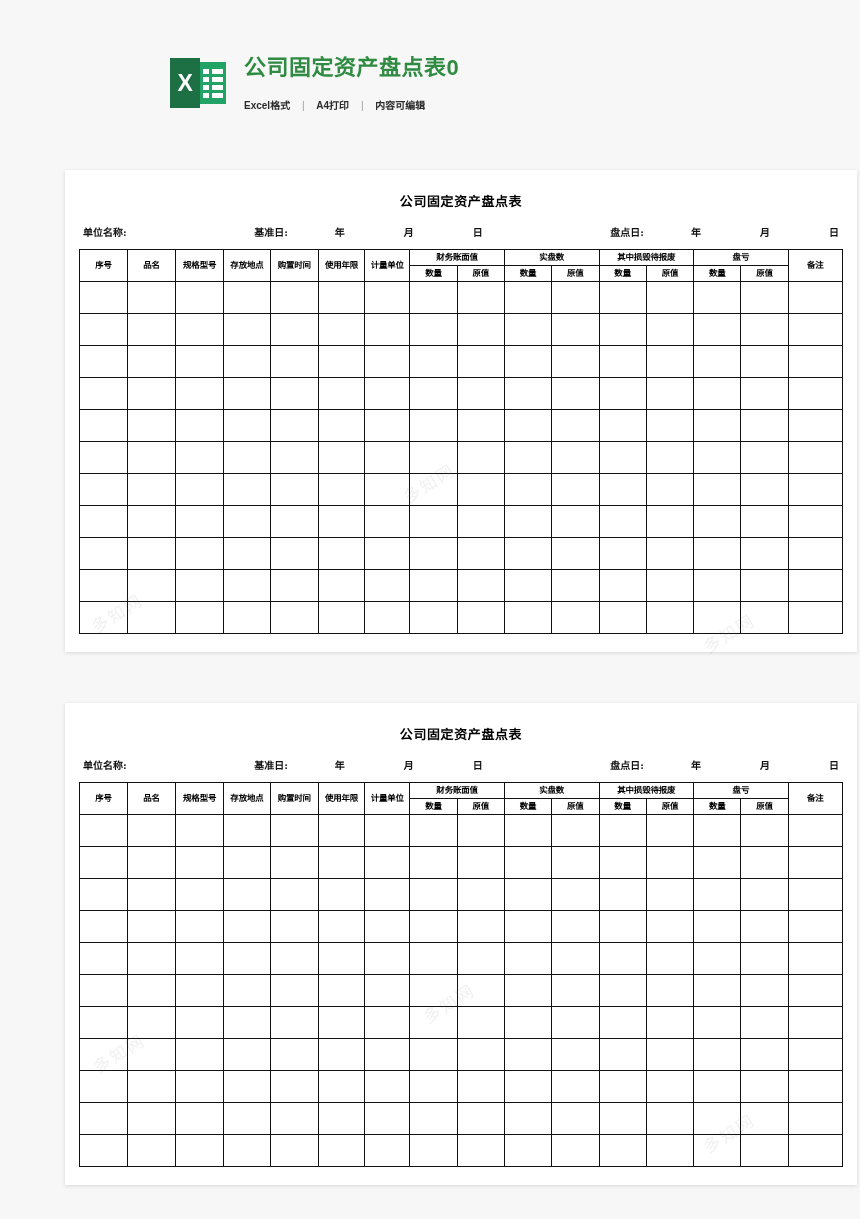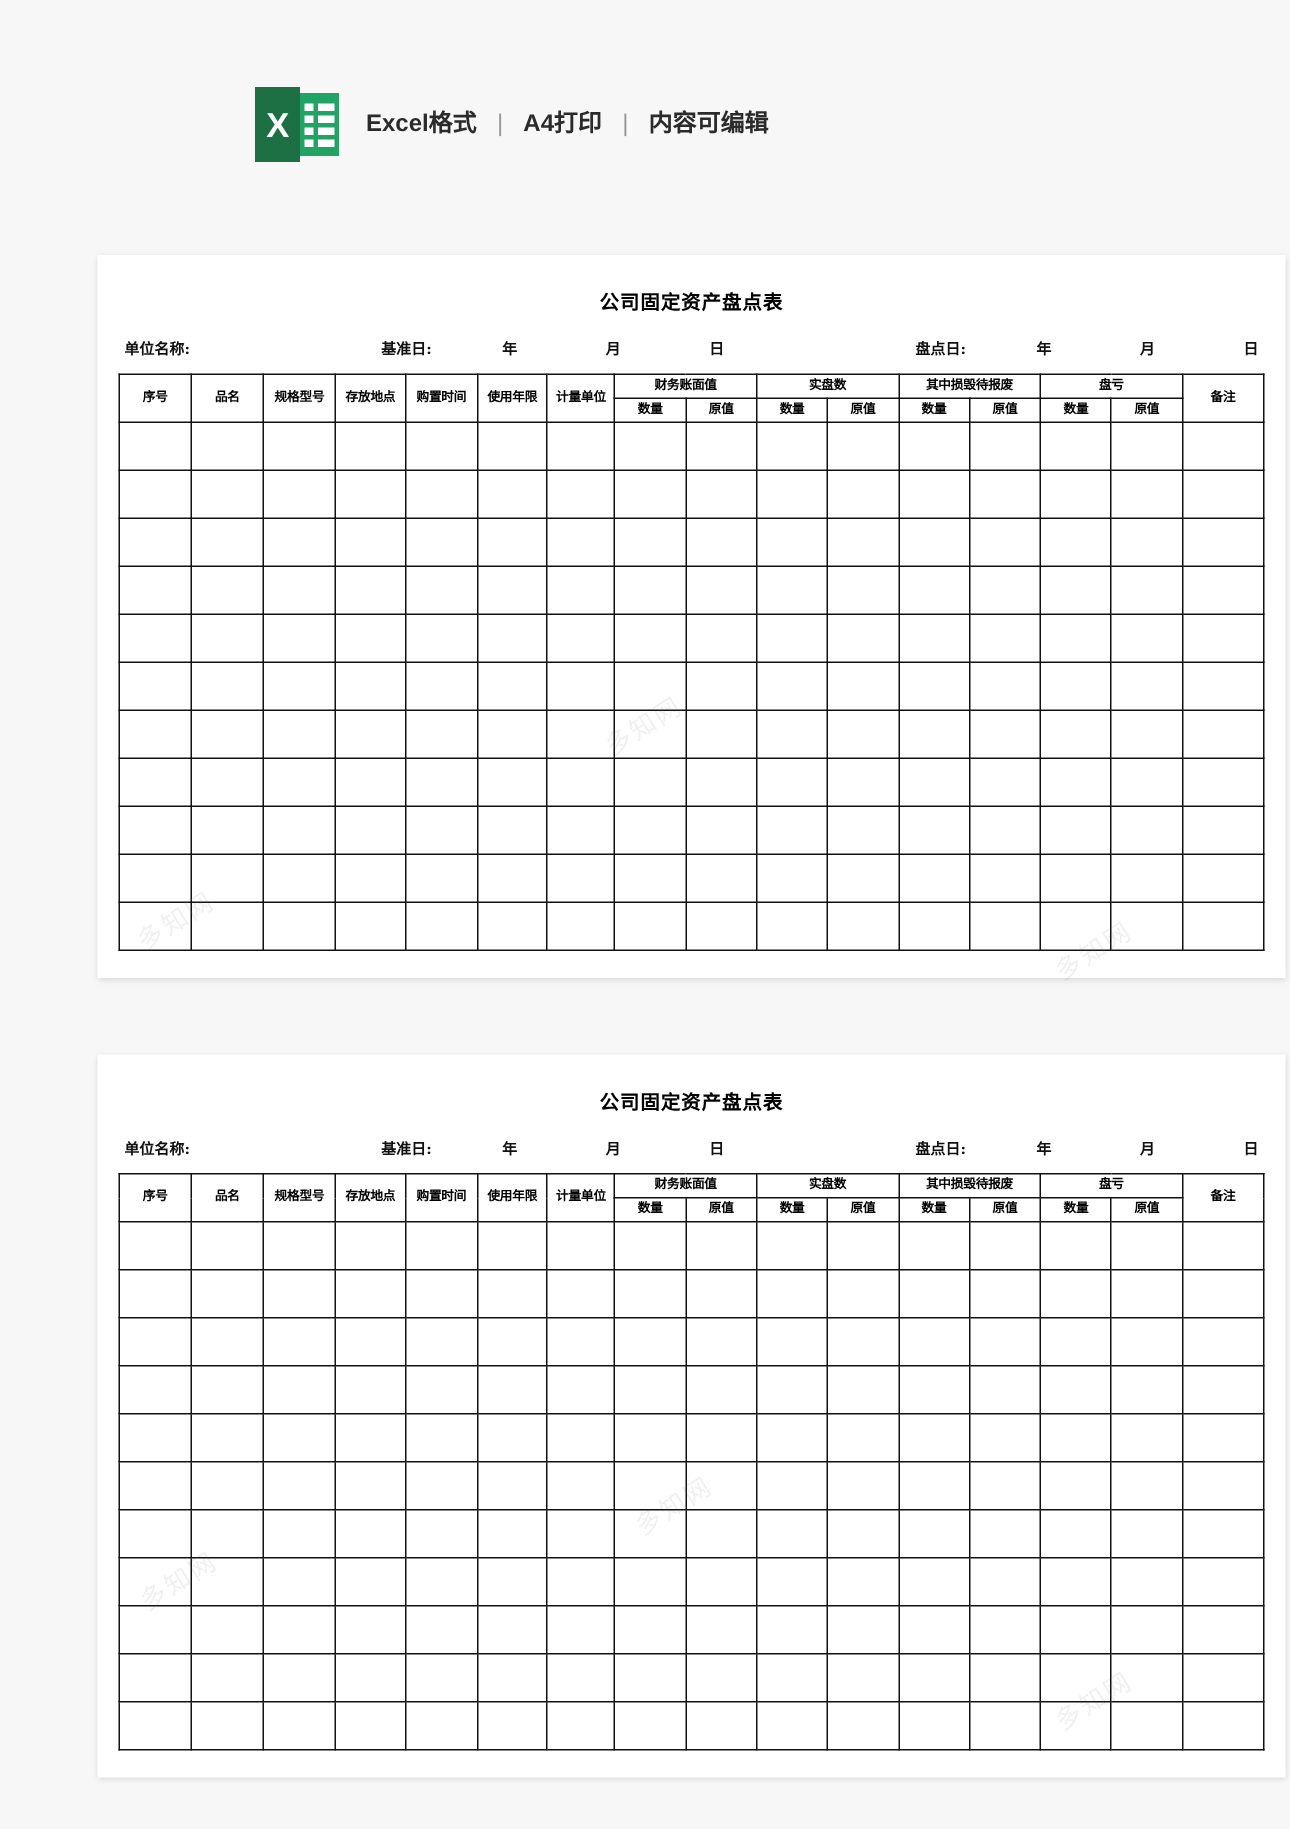--- a/index.html
+++ b/index.html
@@ -77,21 +77,21 @@
     color: #2e8b41;
     font-size: 22px;
     font-weight: bold;
     letter-spacing: 0.5px;
     line-height: 1.3;
     margin: 0;
     white-space: nowrap;
   }
   .doc-meta {
     margin-top: 14px;
-    font-size: 16px;
+    font-size: 10px;
     font-weight: bold;
     color: #2b2b2b;
     white-space: nowrap;
   }
   .doc-meta .sep {
     color: #9a9a9a;
     font-weight: normal;
     padding: 0 9px;
   }
 
@@ -198,20 +198,21 @@
           <i class="w1"></i>
           <i class="w2"></i>
         </div>
       <div class="grid-row">
           <i class="w1"></i>
           <i class="w2"></i>
         </div>
     </div>
   </div>
   <div class="header-text">
+    <h1 class="doc-title">公司固定资产盘点表0</h1>
     <div class="doc-meta">
       <span>Excel格式</span>
       <span class="sep">|</span>
       <span>A4打印</span>
       <span class="sep">|</span>
       <span>内容可编辑</span>
     </div>
   </div>
 </div>
 

